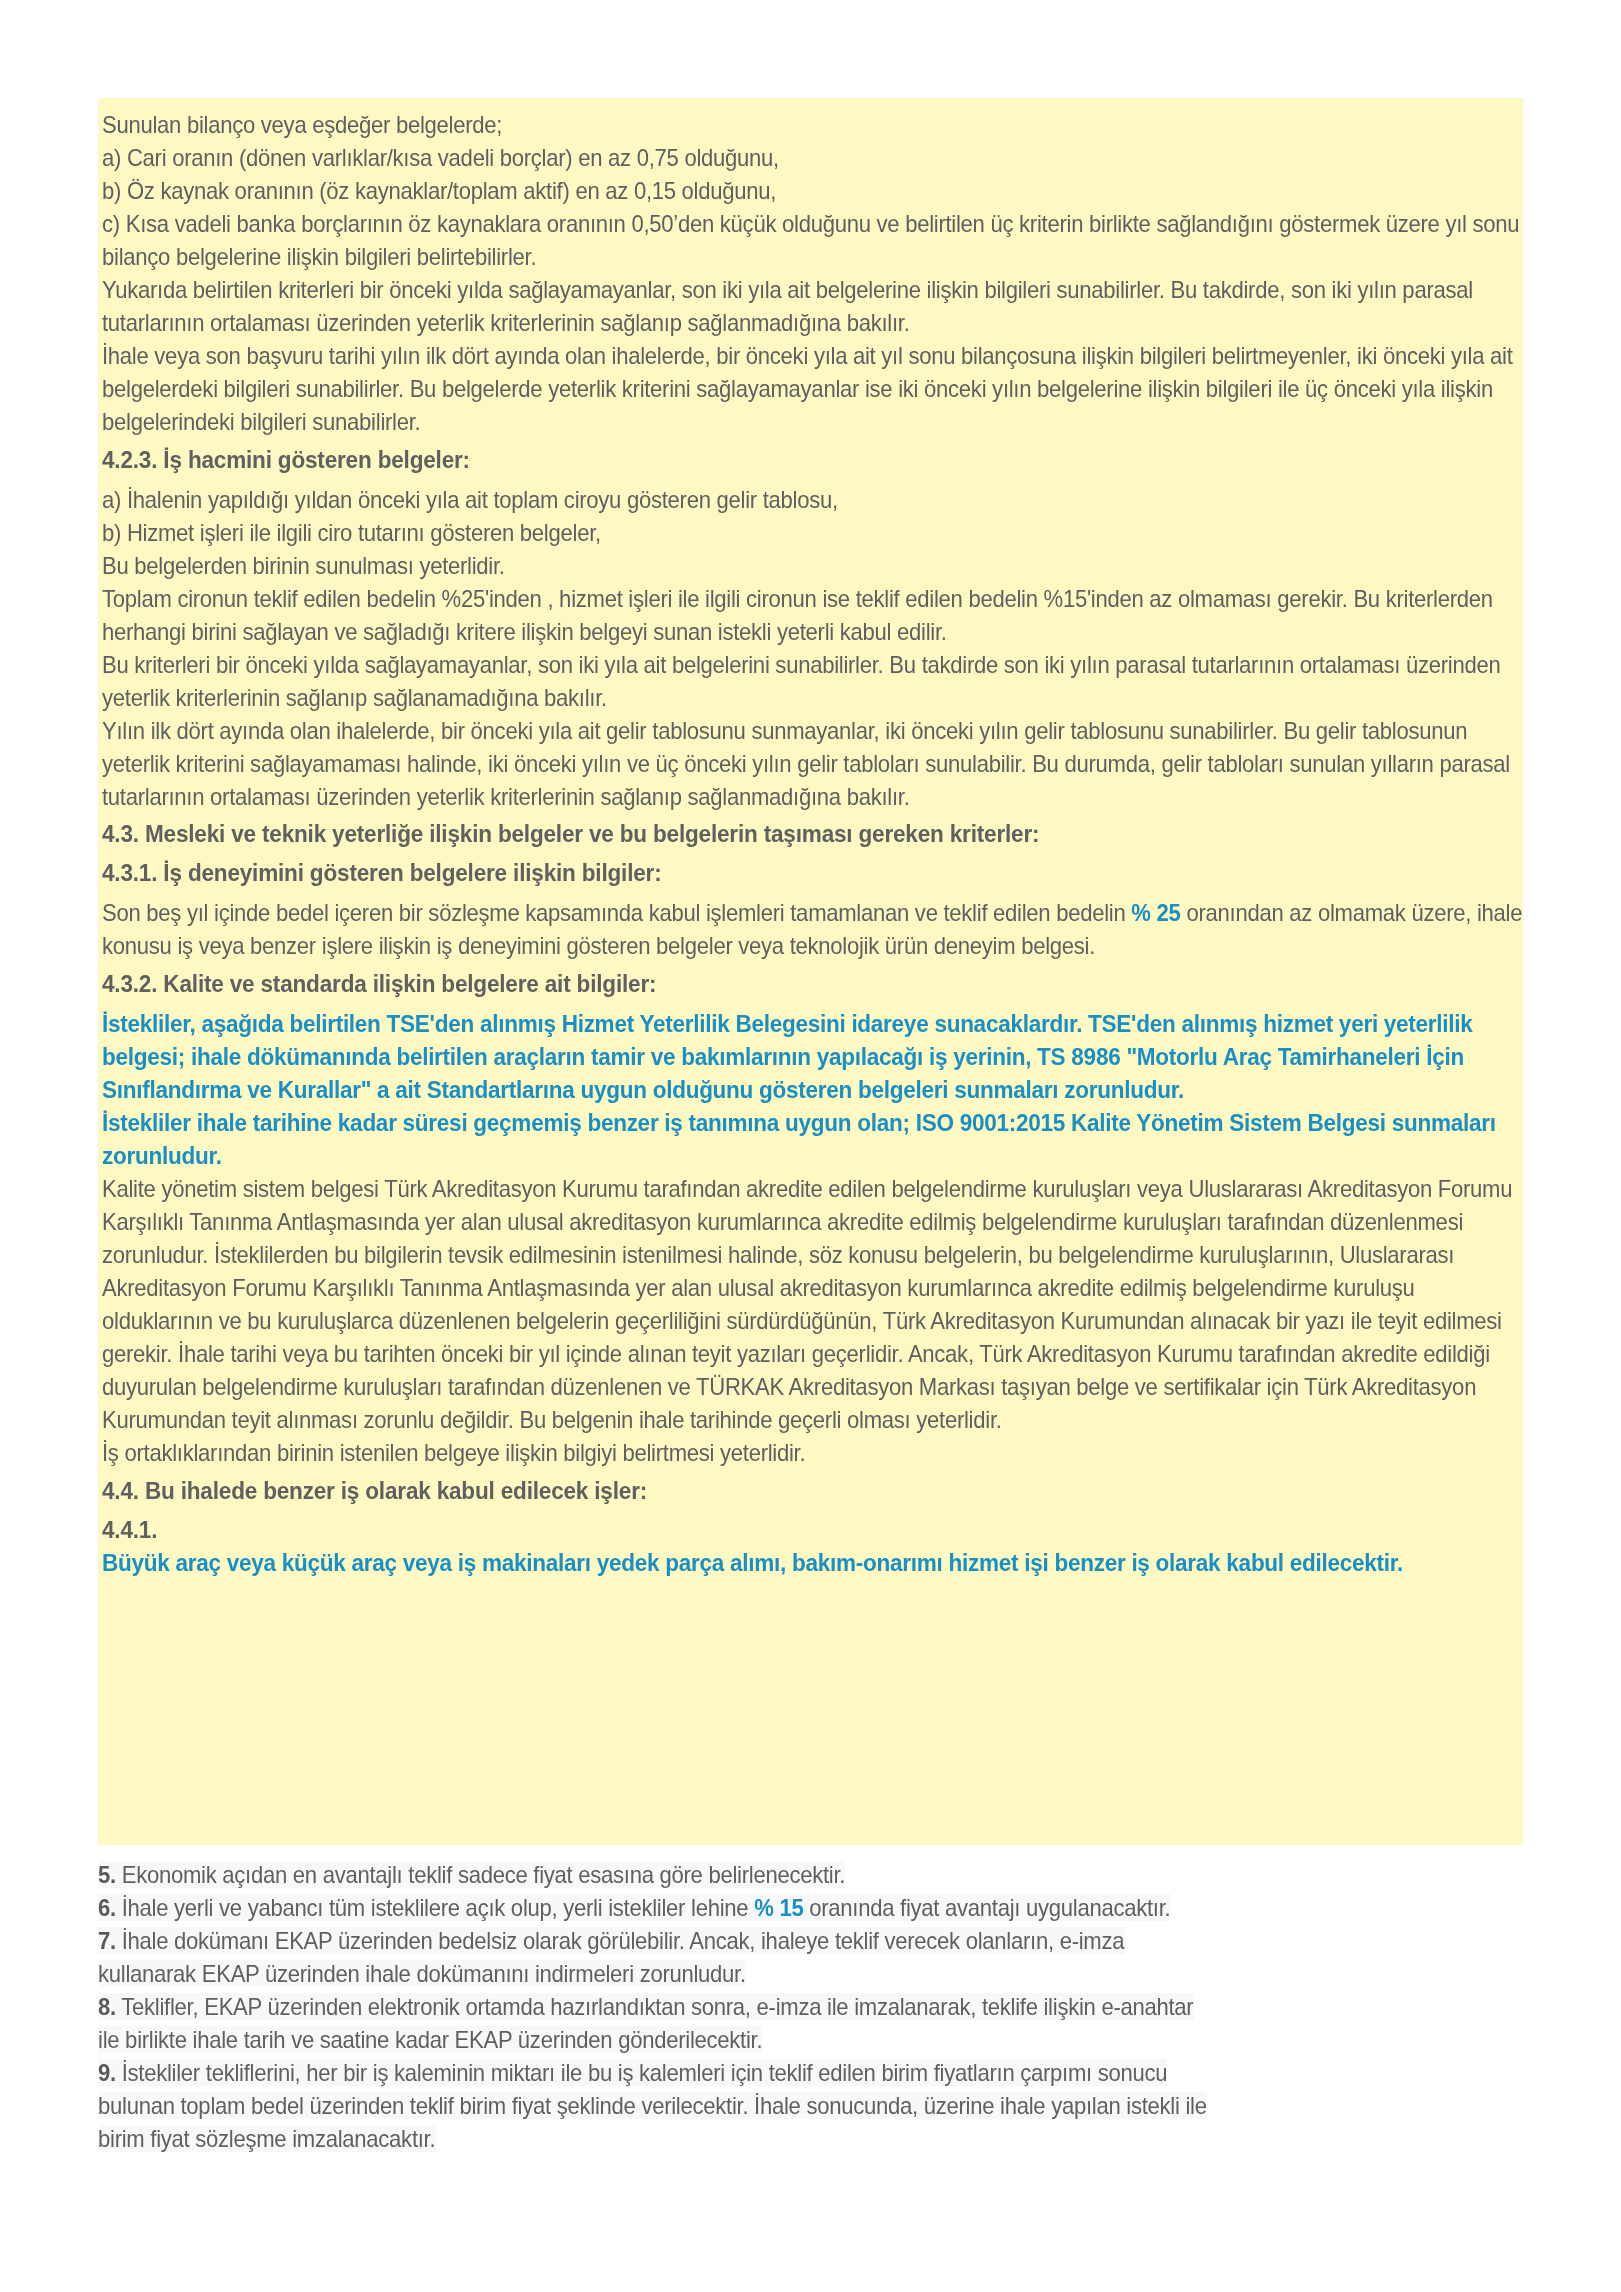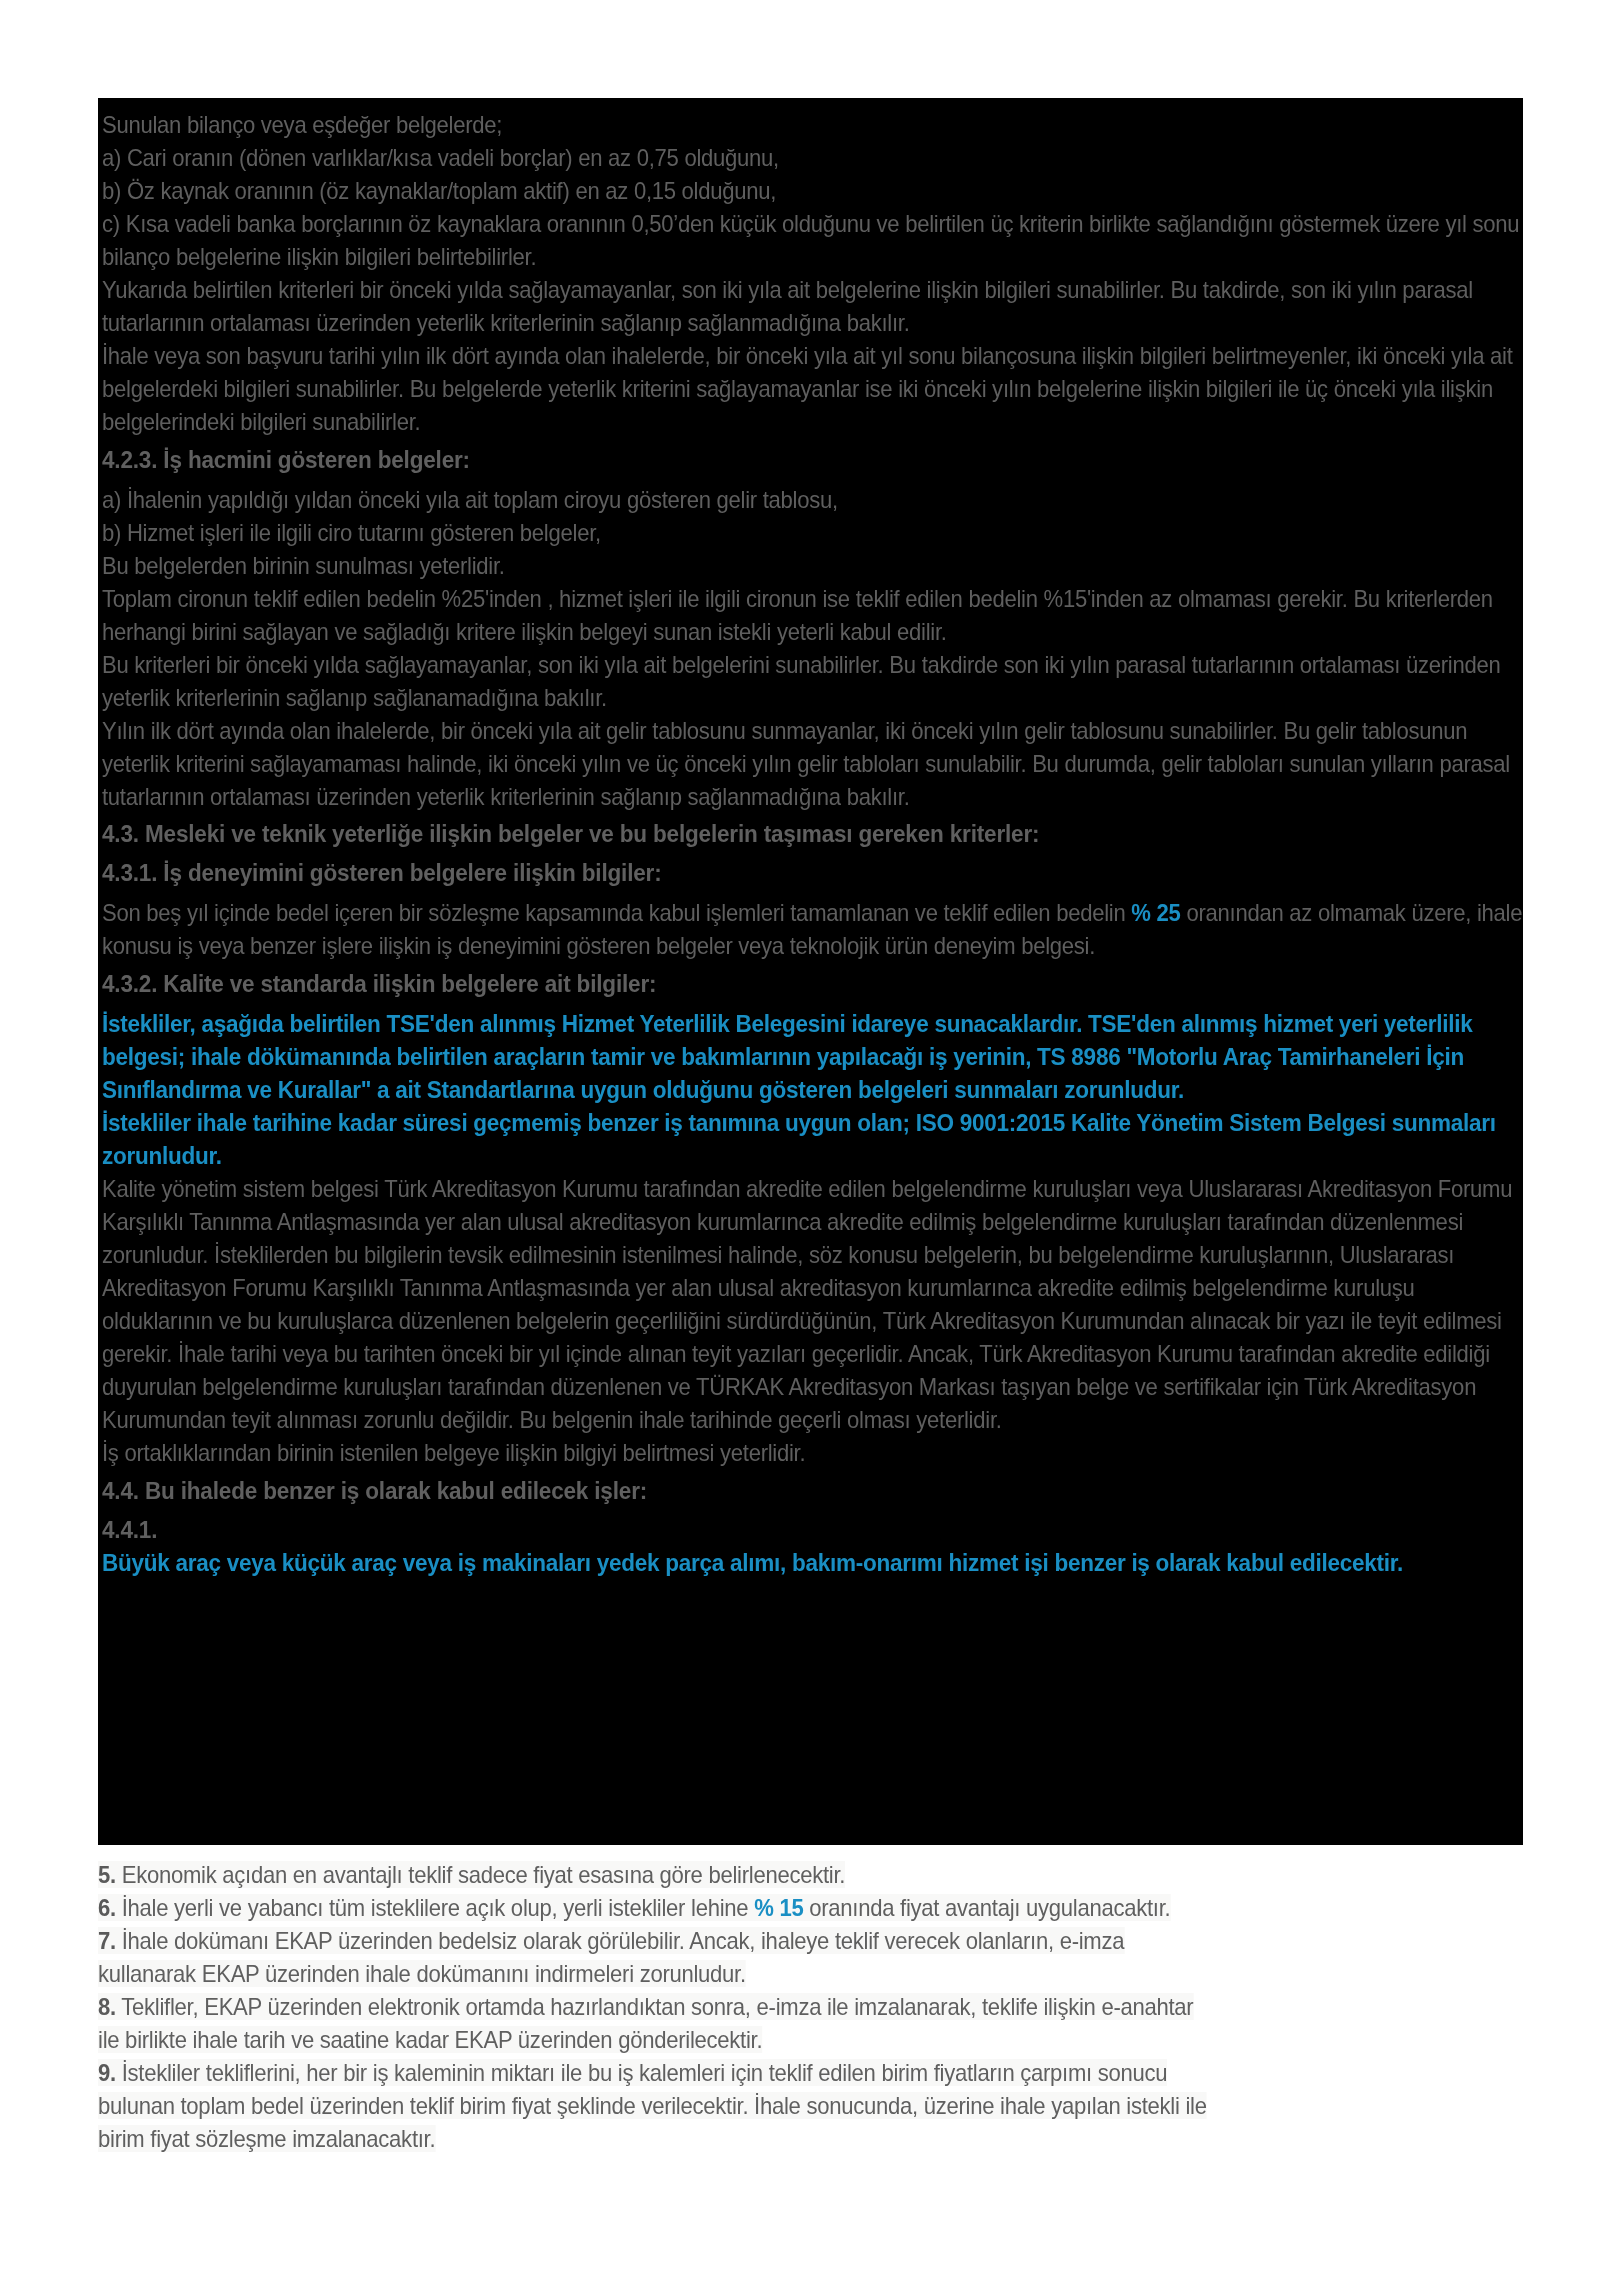--- a/index.html
+++ b/index.html
@@ -3,21 +3,21 @@
   <meta charset="utf-8">
   <style>
     html, body { margin: 0; padding: 0; background: #ffffff; }
     body {
       width: 1621px; height: 2293px; position: relative; overflow: hidden;
       font-family: "Liberation Sans", sans-serif;
       color: #5f5f5f;
     }
     .panel {
       position: absolute; left: 98px; top: 98px; width: 1425px;
-      background: #000000;
+      background: #fef9c3;
       padding: 9.8px 3.9px 0 3.9px;
       box-sizing: border-box;
       height: 1747px;
     }
     .p {
       font-size: 24px; line-height: 33px; margin: 0;
       letter-spacing: -0.3px;
       transform: scaleX(0.92); transform-origin: left top; width: 1549px;
     }
     .h {

